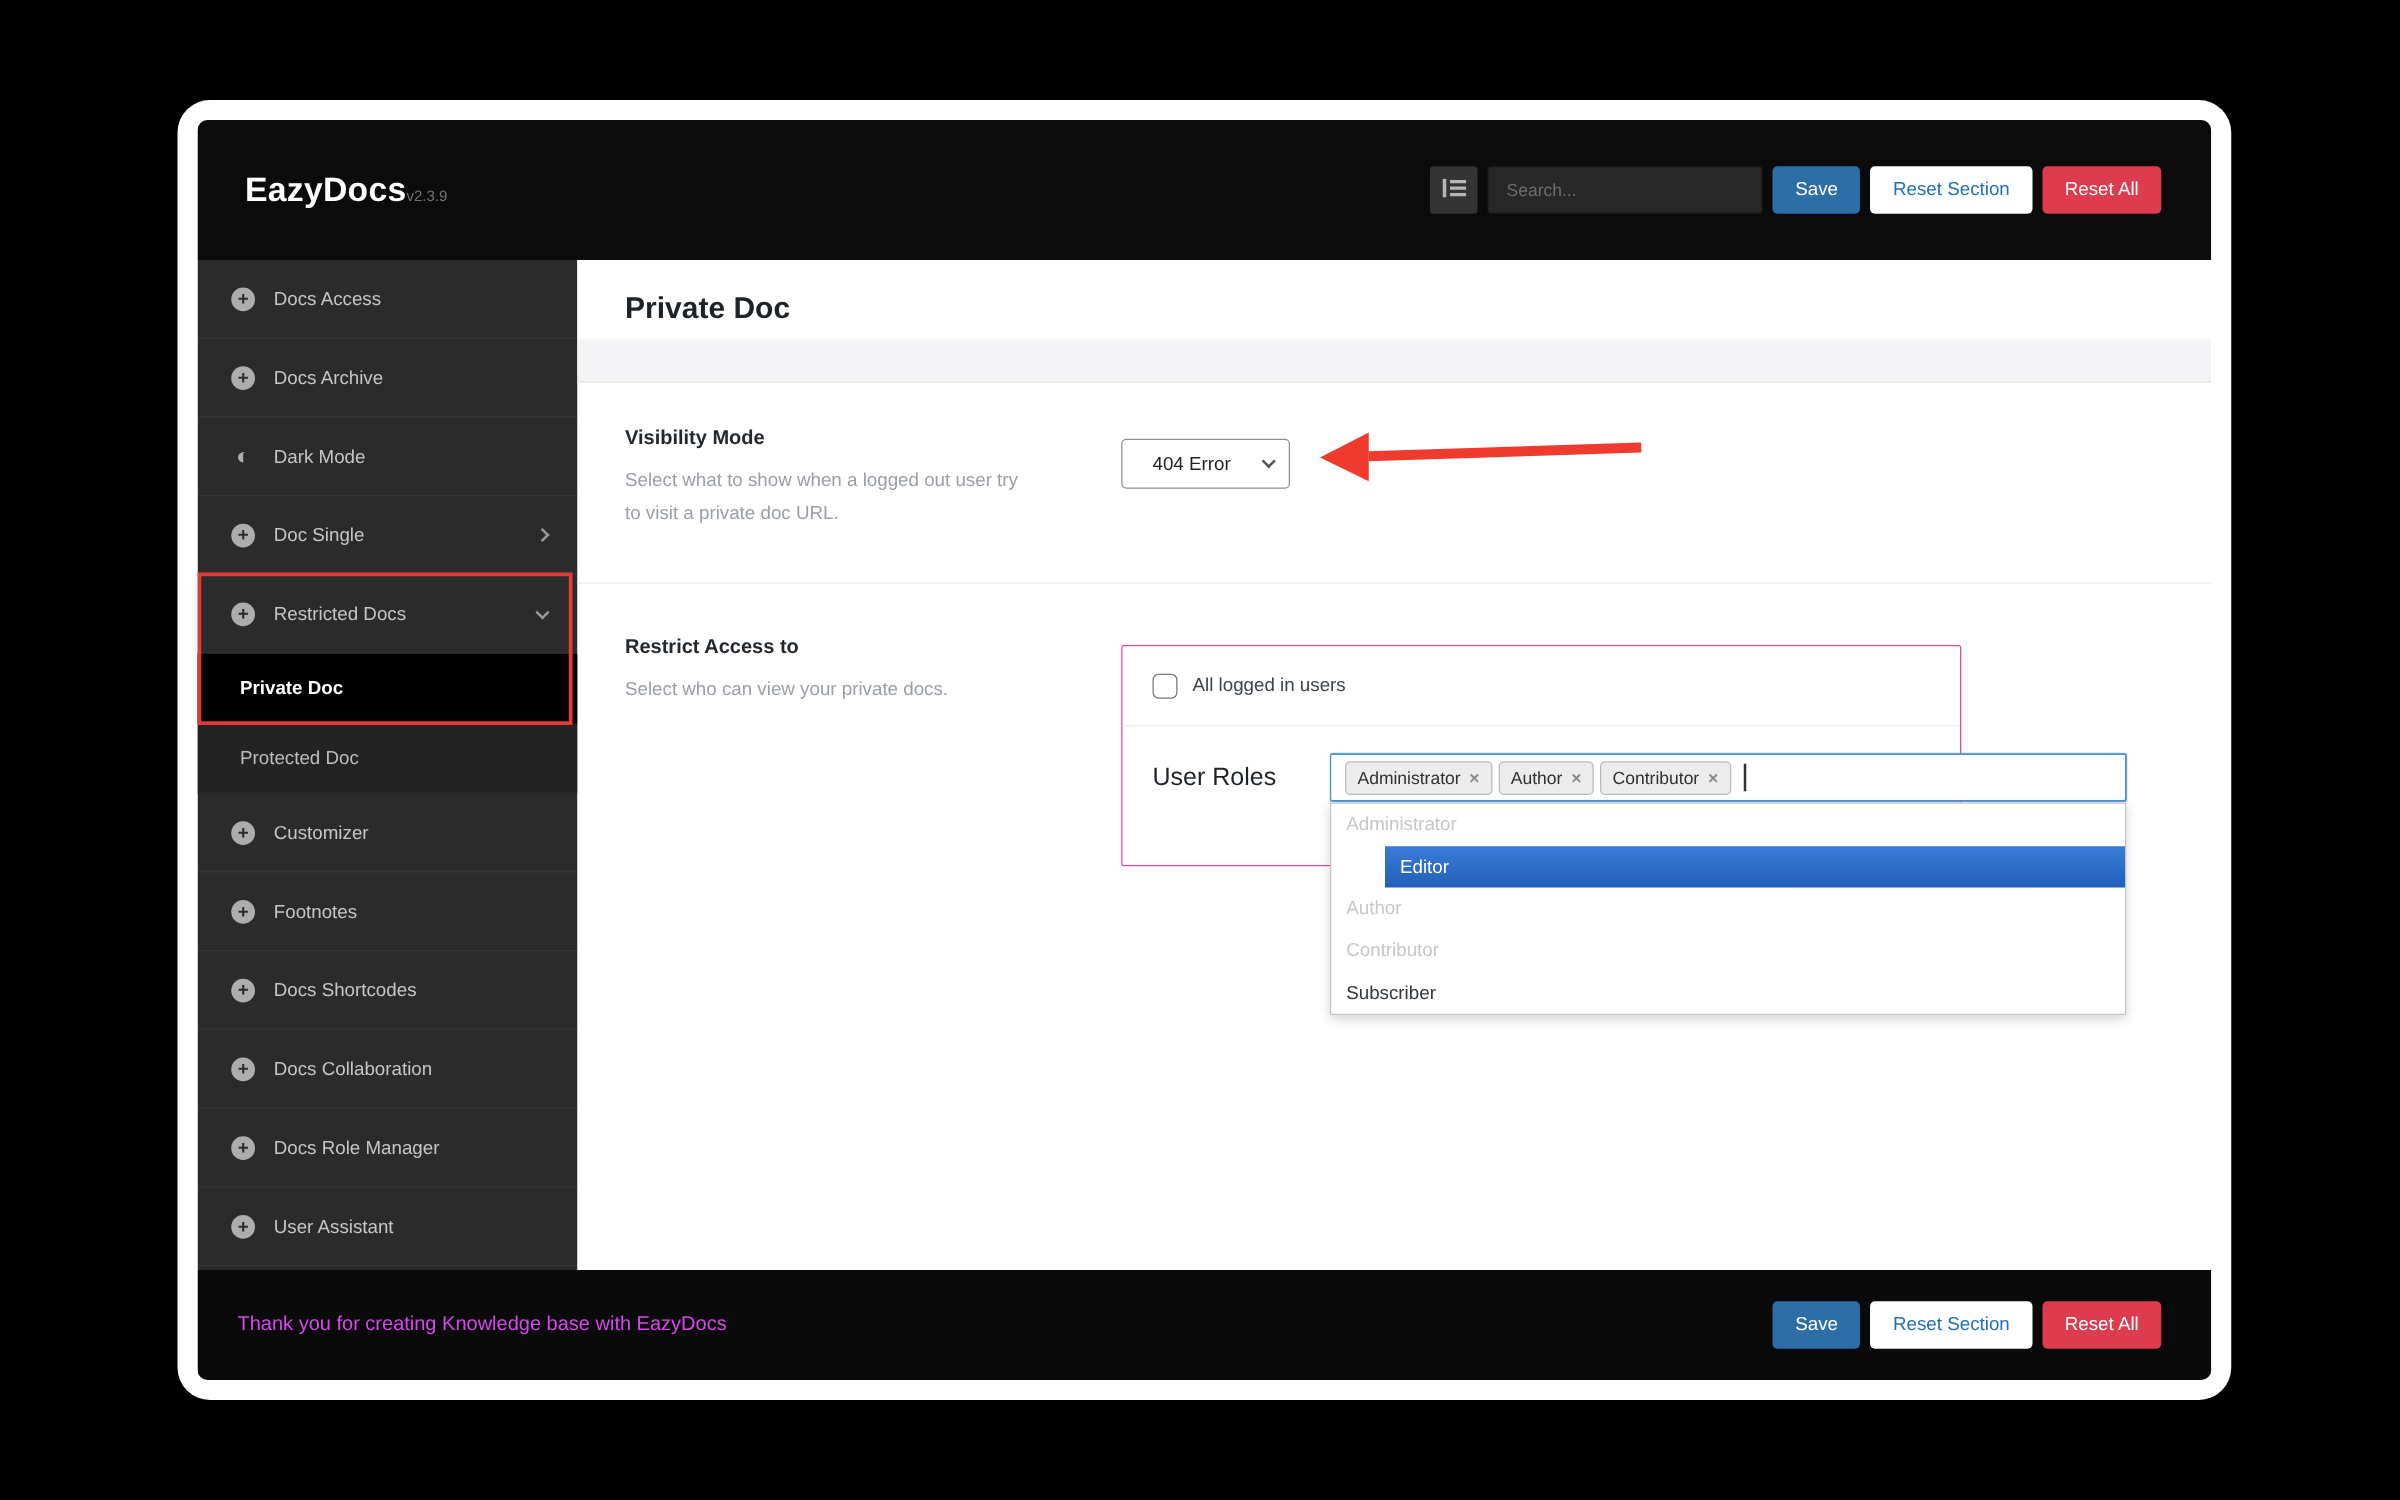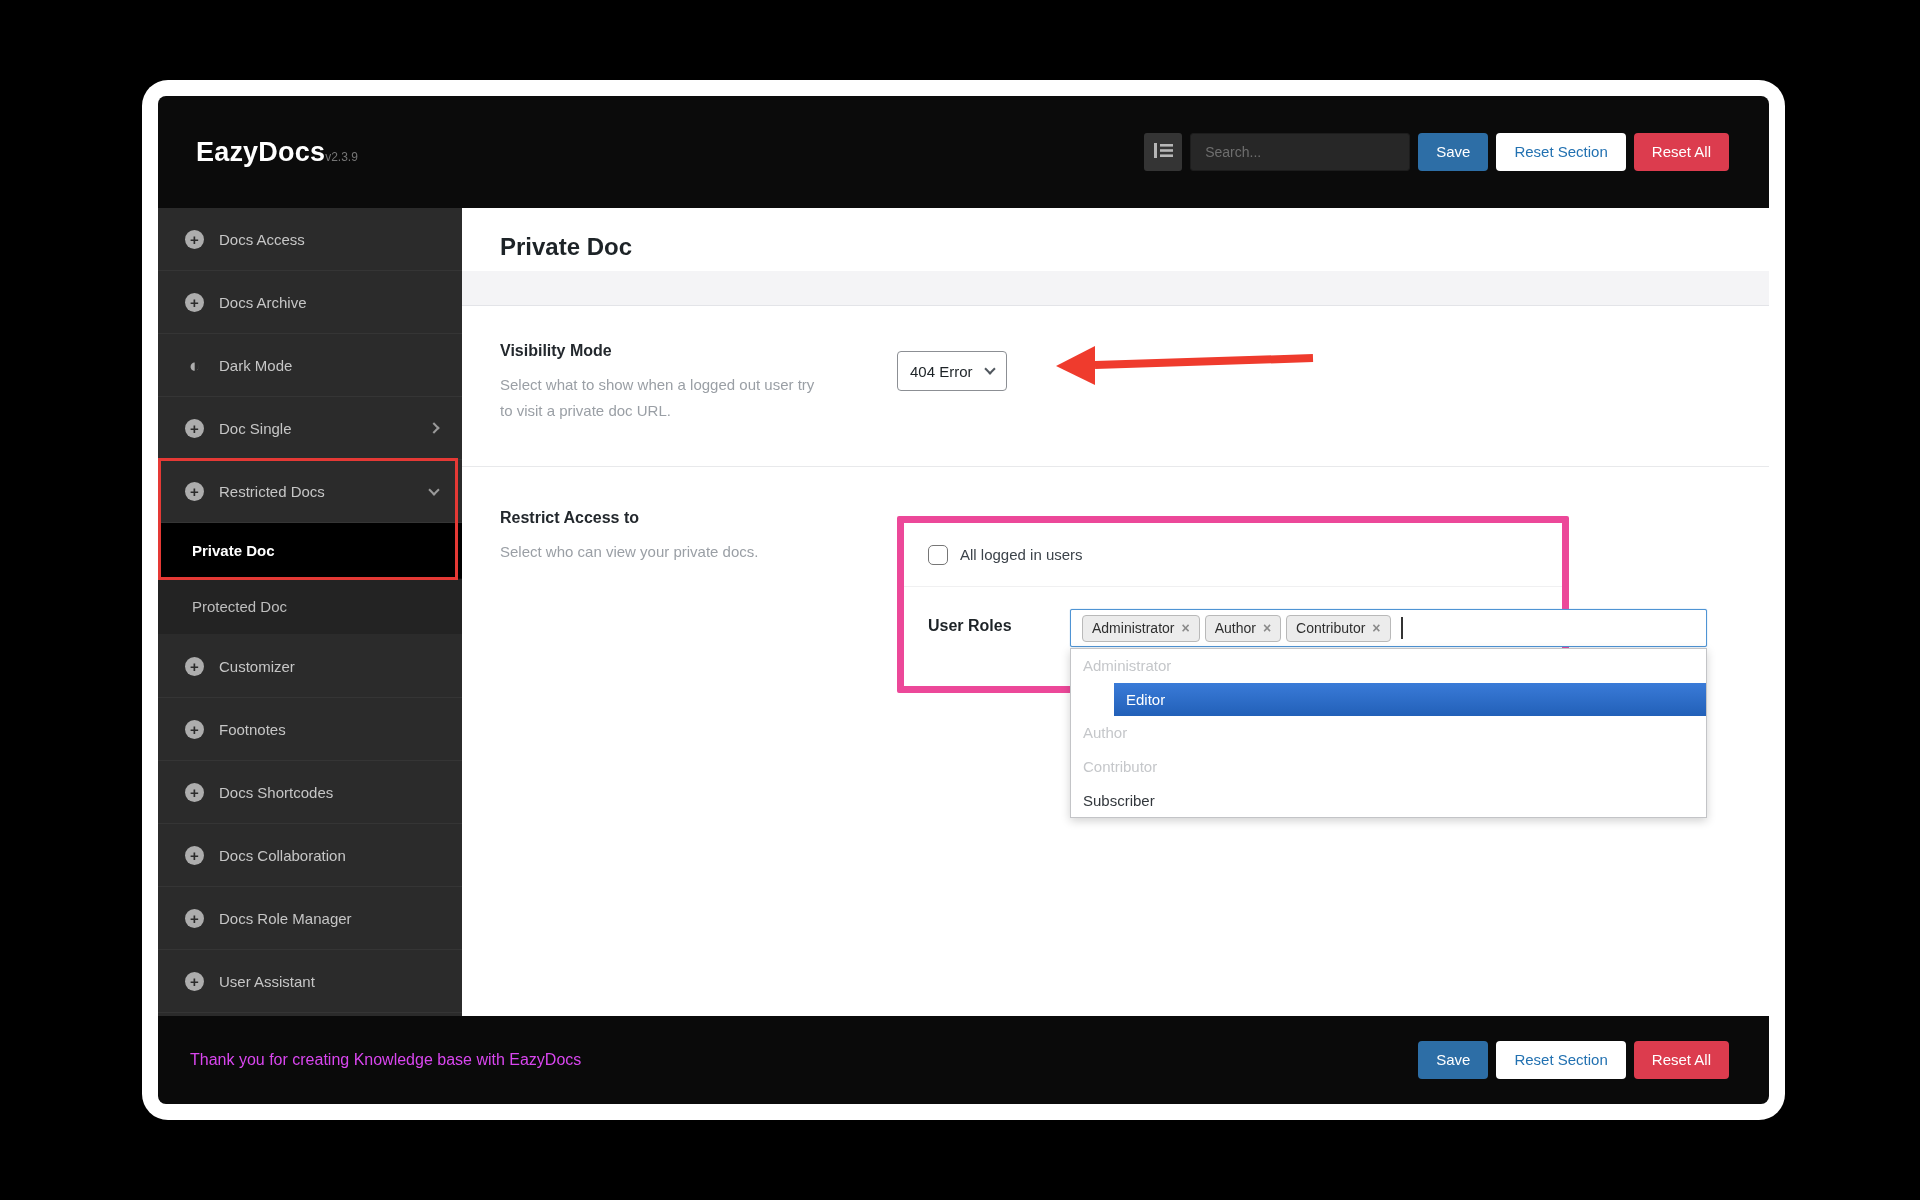--- a/index.html
+++ b/index.html
@@ -46,31 +46,31 @@
   .section{position:relative;}
   .sec1{height:161px;border-bottom:1px solid #e8e9eb;}
   .sec2{height:547px;}
   .field-label{position:absolute;left:38px;font-size:16px;font-weight:700;color:#23282d;}
   .field-desc{position:absolute;left:38px;max-width:320px;font-size:15px;line-height:26px;color:#9a9fa5;}
   .sec1 .field-label{top:36px;}
   .sec1 .field-desc{top:66px;}
   .sec2 .field-label{top:42px;}
   .sec2 .field-desc{top:72px;}
 
-  .select-box{position:absolute;left:435px;top:45px;width:110px;height:40px;border:1px solid #8c8f94;border-radius:4px;background:#fff;display:flex;align-items:center;padding:0 12px;font-size:15px;color:#1d2327;cursor:pointer;}
+  .select-box{position:absolute;left:435px;top:45px;width:135px;height:40px;border:1px solid #8c8f94;border-radius:4px;background:#fff;display:flex;align-items:center;padding:0 24px;font-size:15px;color:#1d2327;cursor:pointer;}
   .select-caret{position:absolute;right:12px;width:8px;height:8px;border-right:2px solid #50575e;border-bottom:2px solid #50575e;transform:rotate(45deg);margin-top:-4px;}
 
   .arrow-svg{position:absolute;left:0;top:0;pointer-events:none;}
 
   
-  .panel{position:absolute;left:435px;top:49px;width:672px;height:177px;border:7px solid #ec4899;border-radius:2px;background:#fff;}
+  .panel{position:absolute;left:435px;top:49px;width:672px;height:177px;border:1px solid #ec4899;border-radius:2px;background:#fff;}
   .panel-row1{height:64px;display:flex;align-items:center;padding-left:24px;gap:12px;border-bottom:1px solid #f0f0f1;}
   .checkbox{width:20px;height:20px;border:1.5px solid #767676;border-radius:5px;background:#fff;cursor:pointer;flex:0 0 20px;}
   .cb-label{font-size:15px;color:#3c434a;cursor:pointer;}
-  .roles-label{position:absolute;left:24px;top:94px;font-size:16px;font-weight:700;color:#1d2327;}
+  .roles-label{position:absolute;left:24px;top:94px;font-size:20px;font-weight:400;color:#1d2327;}
   .tags-input{position:absolute;left:166px;top:86px;width:637px;height:38px;border:1px solid #4f94d4;box-shadow:0 0 1px #4f94d4;border-radius:2px;background:#fff;display:flex;align-items:center;padding:0 6px;cursor:text;}
   .chip{display:flex;align-items:center;height:27px;background:#ececec;border:1px solid #b9b9b9;border-radius:4px;padding:0 9px;margin-left:5px;font-size:14px;color:#2f2f2f;gap:7px;}
   .chip-x{color:#8a8a8a;font-size:14px;font-weight:700;cursor:pointer;line-height:14px;}
   .caret-bar{width:2px;height:22px;background:#333;margin-left:10px;}
 
   .dropdown{position:absolute;left:166px;top:125px;width:637px;background:#fff;border:1px solid #c3c4c7;box-shadow:0 3px 9px rgba(0,0,0,.18);z-index:10;}
   .opt{height:33.6px;display:flex;align-items:center;padding-left:12px;font-size:15px;color:#32373c;cursor:pointer;}
   .opt.disabled{color:#c5c7ca;cursor:default;}
   .opt.highlight{background:linear-gradient(180deg,#3a7bd8,#2260b8);color:#fff;margin-left:43px;}
 

